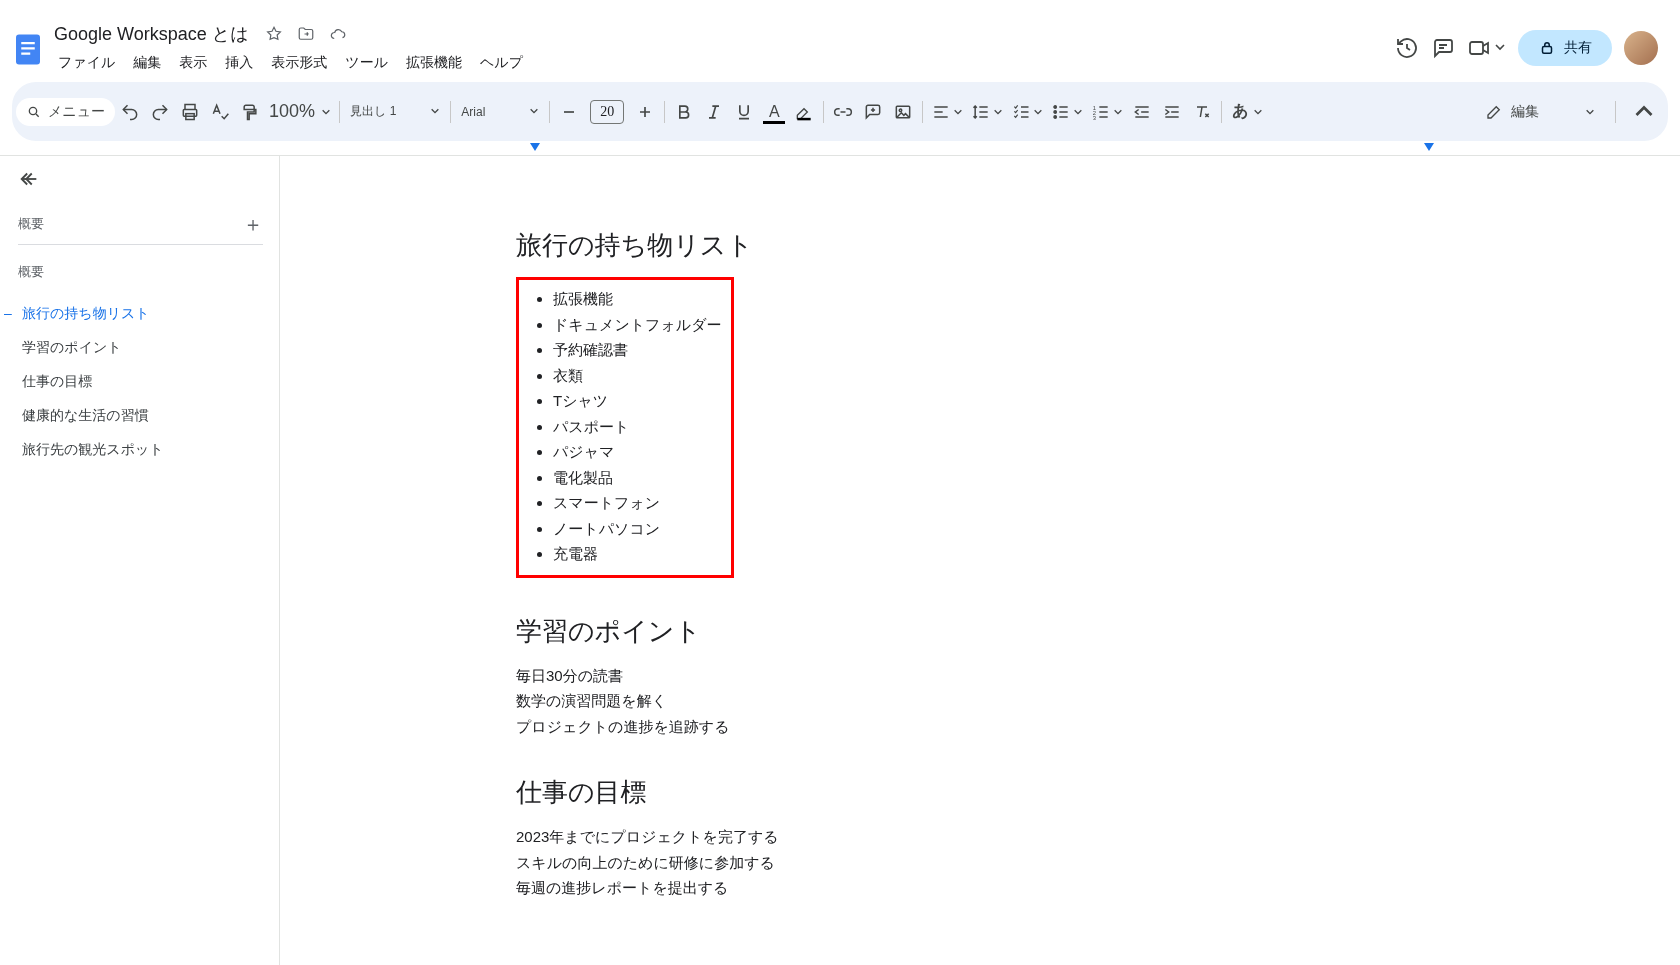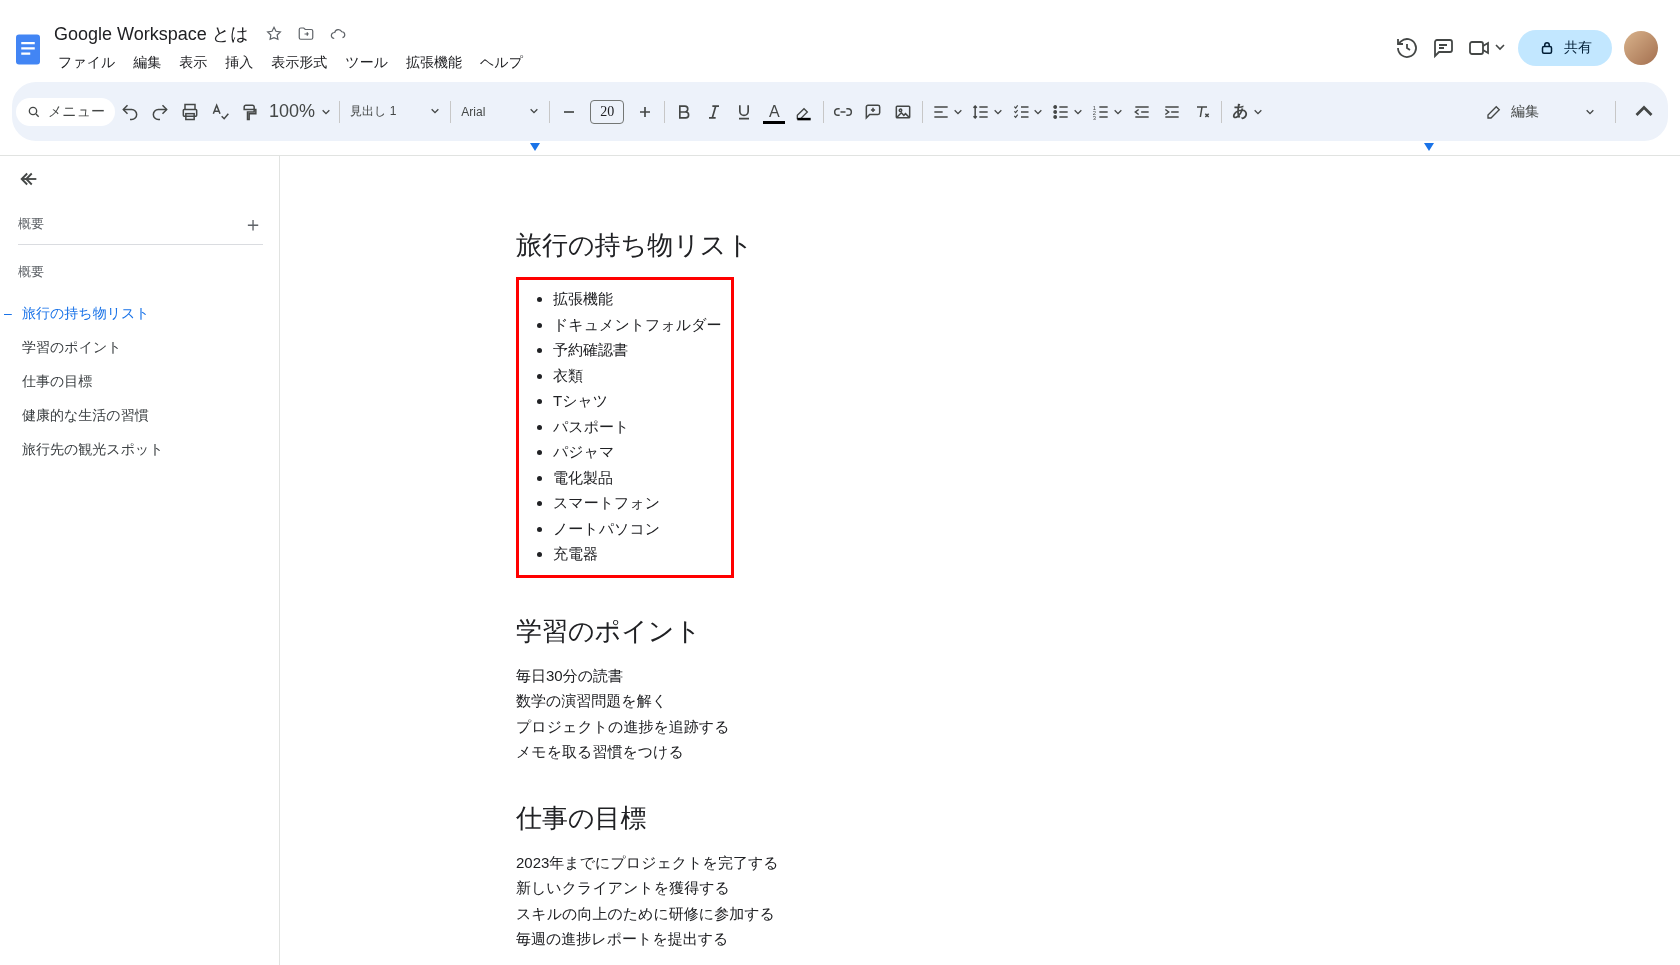--- a/index.html
+++ b/index.html
@@ -418,27 +418,25 @@
               <li>充電器</li>
             </ul>
         </div>
       </div>
       <div class="section">
         <h2 class="h1">学習のポイント</h2>
         <div id="sec2-list" class="study-lines">
             <p>毎日30分の読書</p>
             <p>数学の演習問題を解く</p>
             <p>プロジェクトの進捗を追跡する</p>
-            <p>メモを取る習慣をつける</p>
           </div>
       </div>
       <div class="section">
         <h2 class="h1">仕事の目標</h2>
         <div id="sec3-list" class="work-lines">
             <p>2023年までにプロジェクトを完了する</p>
-            <p>新しいクライアントを獲得する</p>
             <p>スキルの向上のために研修に参加する</p>
             <p>毎週の進捗レポートを提出する</p>
           </div>
       </div>
     </div>
   </div>
 </div>
 
 </body></html>

